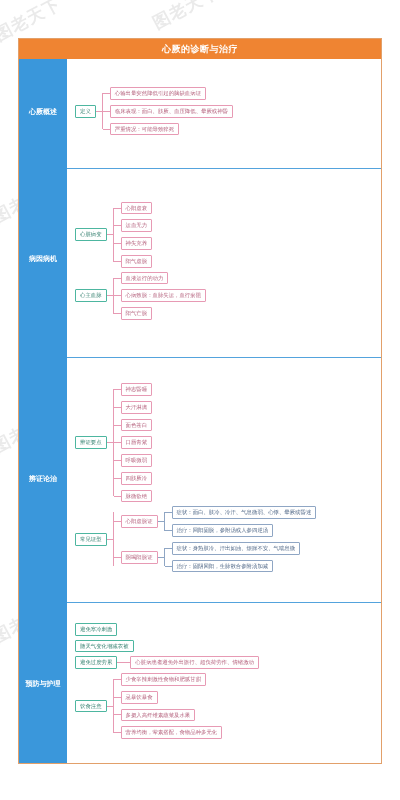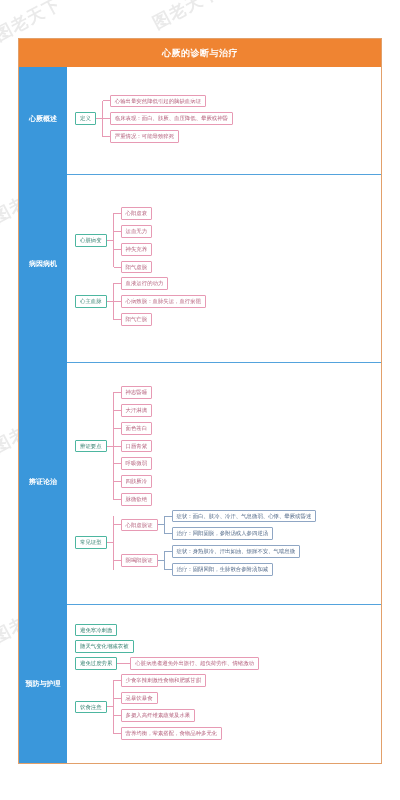--- a/index.html
+++ b/index.html
@@ -12,21 +12,21 @@
   .canvas{position:relative;width:400px;height:800px;background:#fff;}
 
   
   .wm{position:absolute;color:#d9d9d9;font-size:17px;font-weight:700;
       transform:rotate(-28deg);opacity:.55;letter-spacing:1px;user-select:none;}
 
   .map{position:absolute;left:18px;top:38px;width:364px;height:726px;
        border:1px solid #e2a06a;background:#fff;box-sizing:border-box;
        display:flex;flex-direction:column;}
 
-  .title-bar{height:28px;background:#ef8432;color:#fff;font-size:9px;font-weight:700;
+  .title-bar{height:20px;background:#ef8432;color:#fff;font-size:9px;font-weight:700;
              display:flex;align-items:center;justify-content:center;letter-spacing:.5px;flex:0 0 auto;}
 
   .body-area{flex:1 1 auto;display:flex;min-height:0;}
 
   .side-col{width:48px;flex:0 0 48px;background:#3a97db;display:flex;flex-direction:column;}
   .side-cell{display:flex;align-items:center;justify-content:center;
              color:#fff;font-size:7px;font-weight:700;text-align:center;line-height:1.3;
              box-sizing:border-box;}
 
   .content-col{flex:1 1 auto;display:flex;flex-direction:column;min-width:0;}

